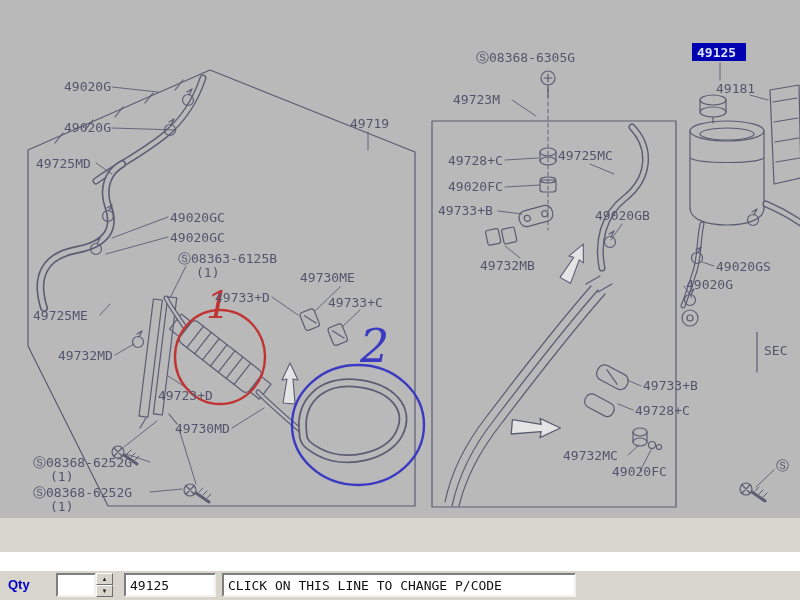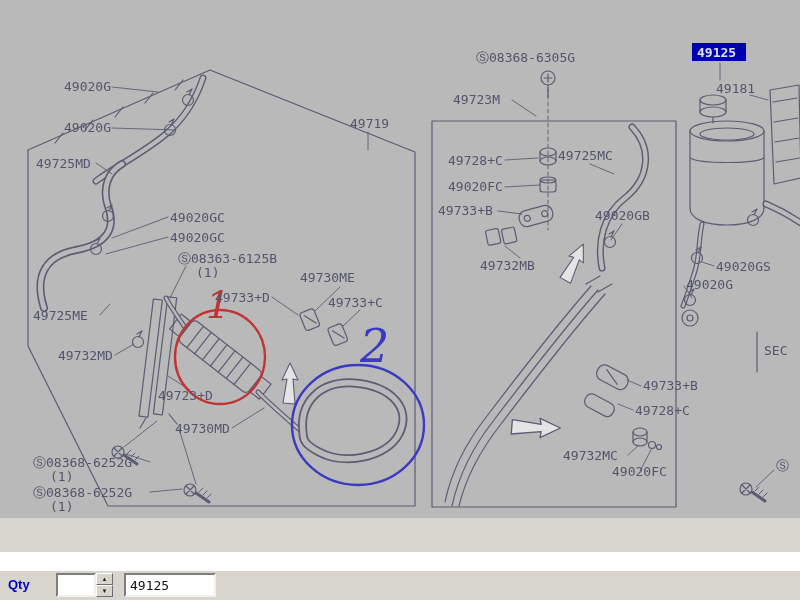--- a/index.html
+++ b/index.html
@@ -238,15 +238,16 @@
   <div class="band-white"></div>
 
   <div class="control-bar">
     <span class="qty-label">Qty</span>
     <input class="sunken qty-box" value="" style="">
     <div class="spinner">
       <button><span>▲</span></button>
       <button><span>▼</span></button>
     </div>
     <input class="sunken pcode" value="49125" style="">
+    <input class="sunken pcode-line" value="CLICK ON THIS LINE TO CHANGE P/CODE" style="">
   </div>
 
 </div>
 
 </body></html>

